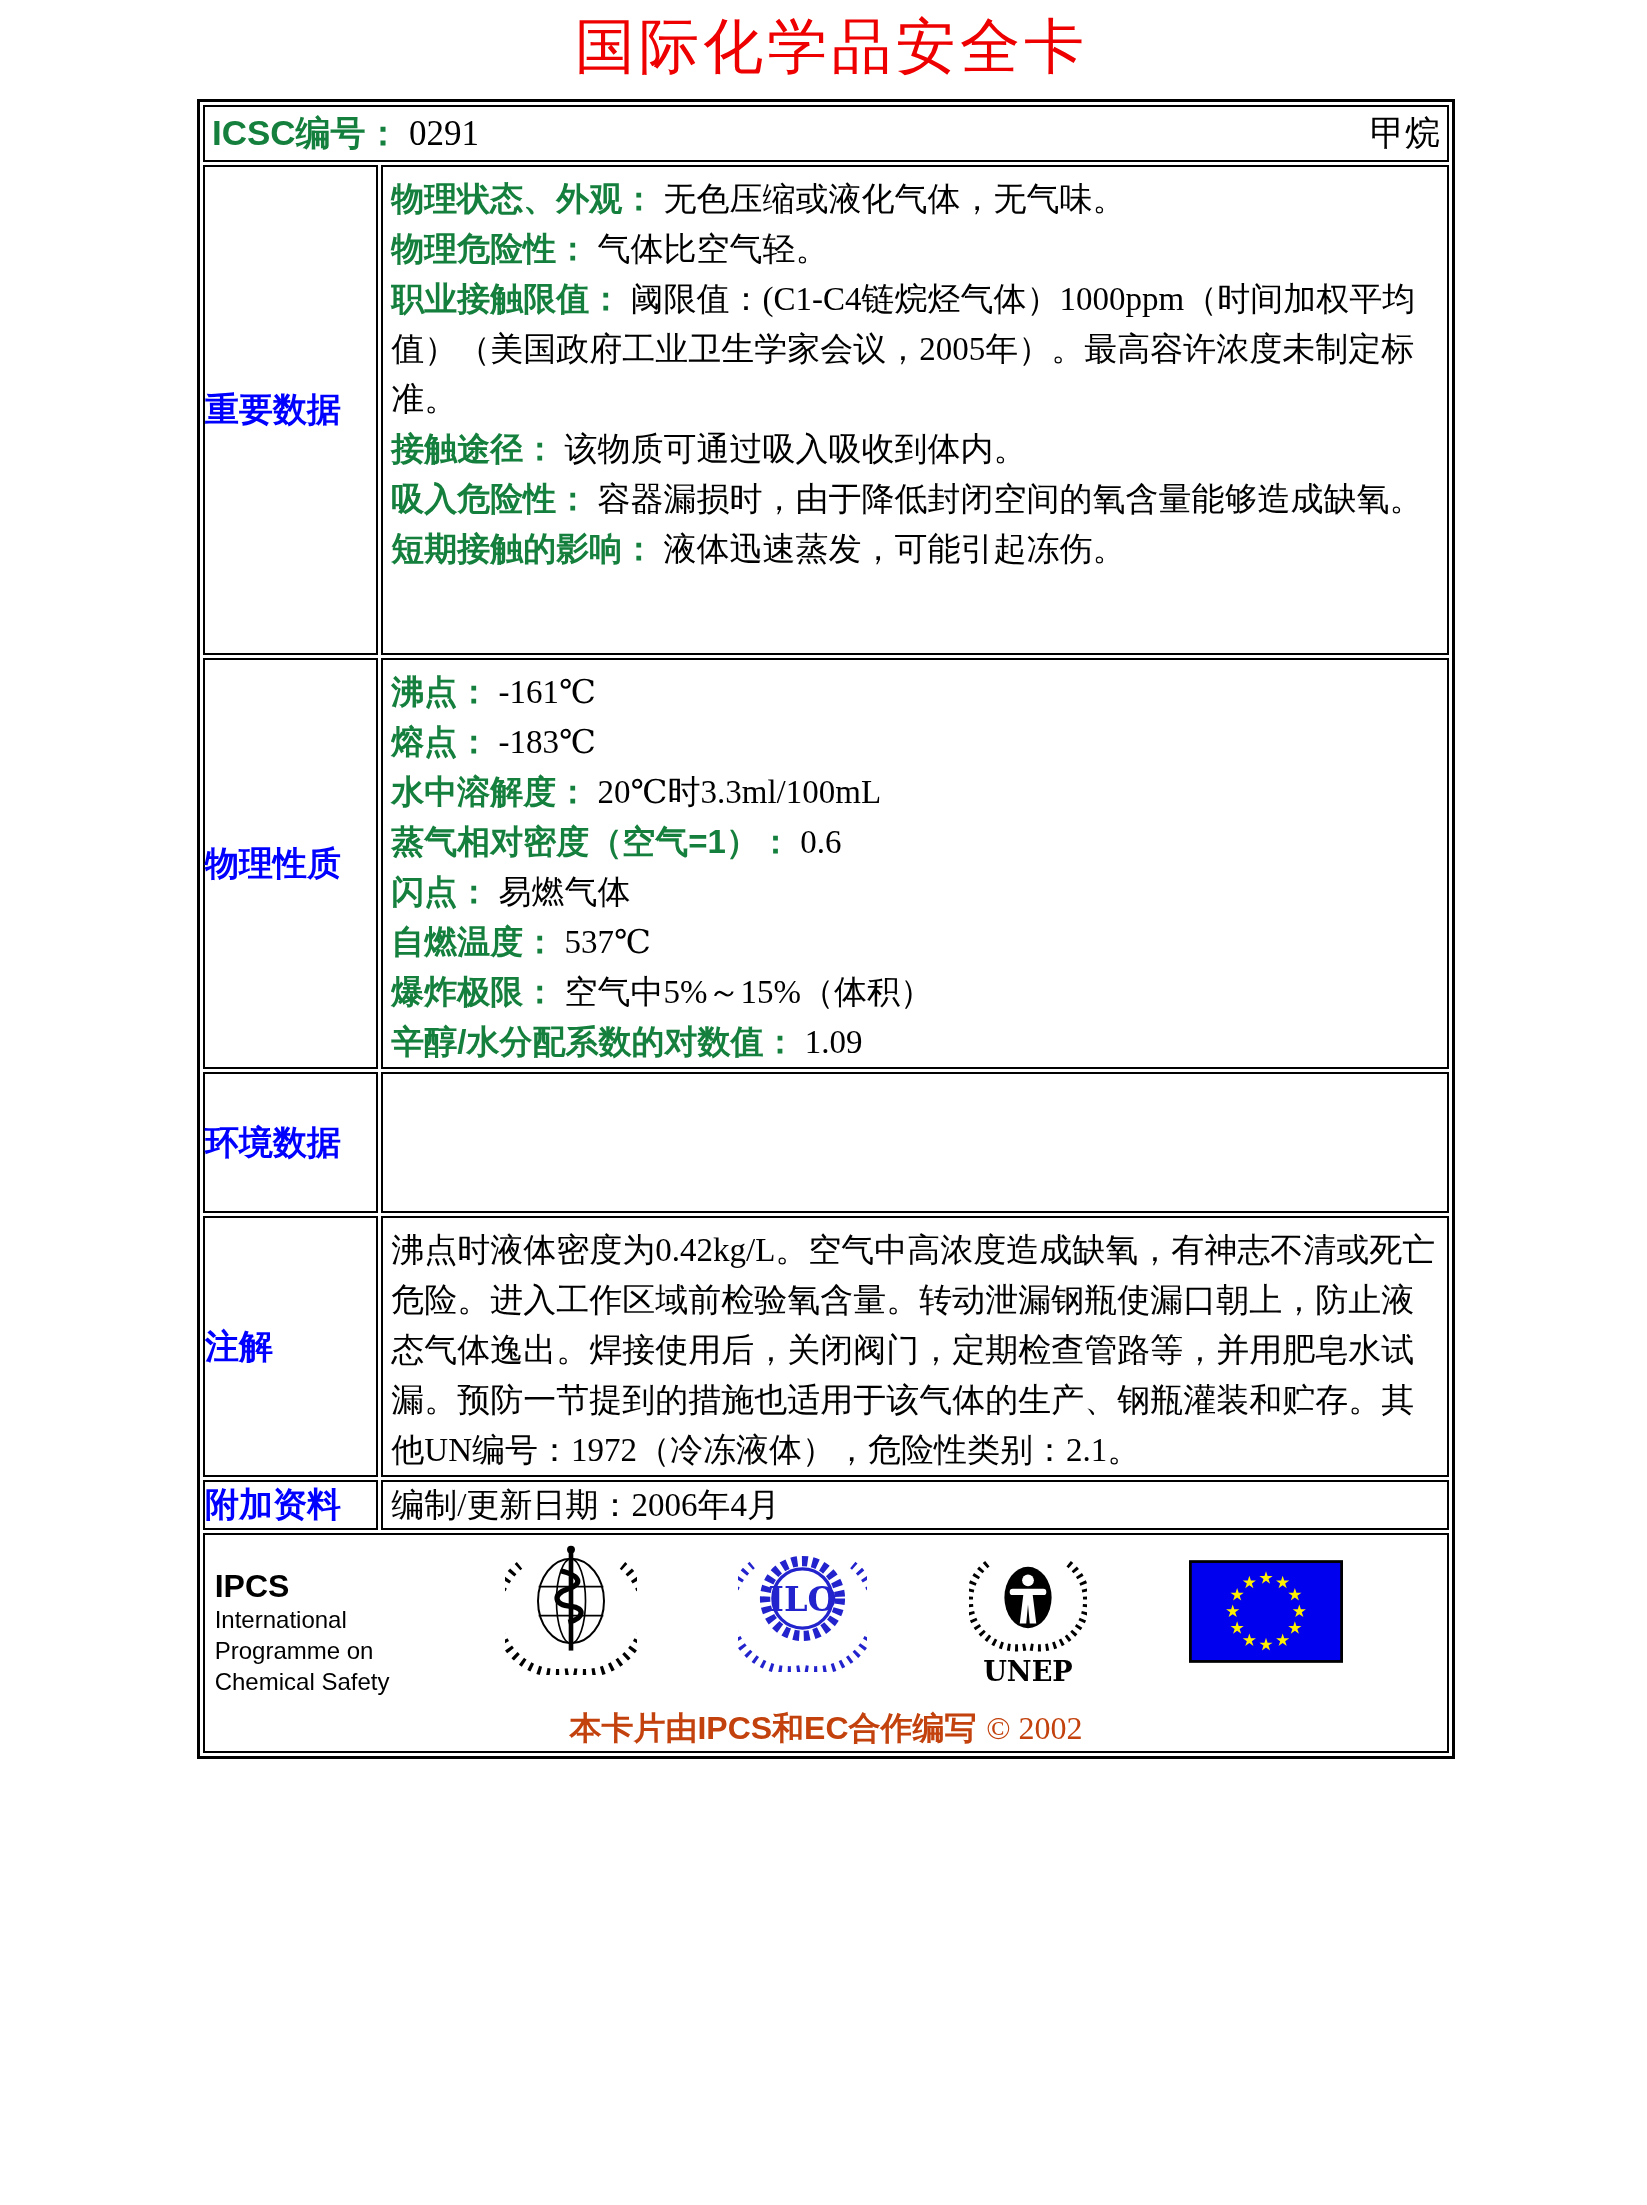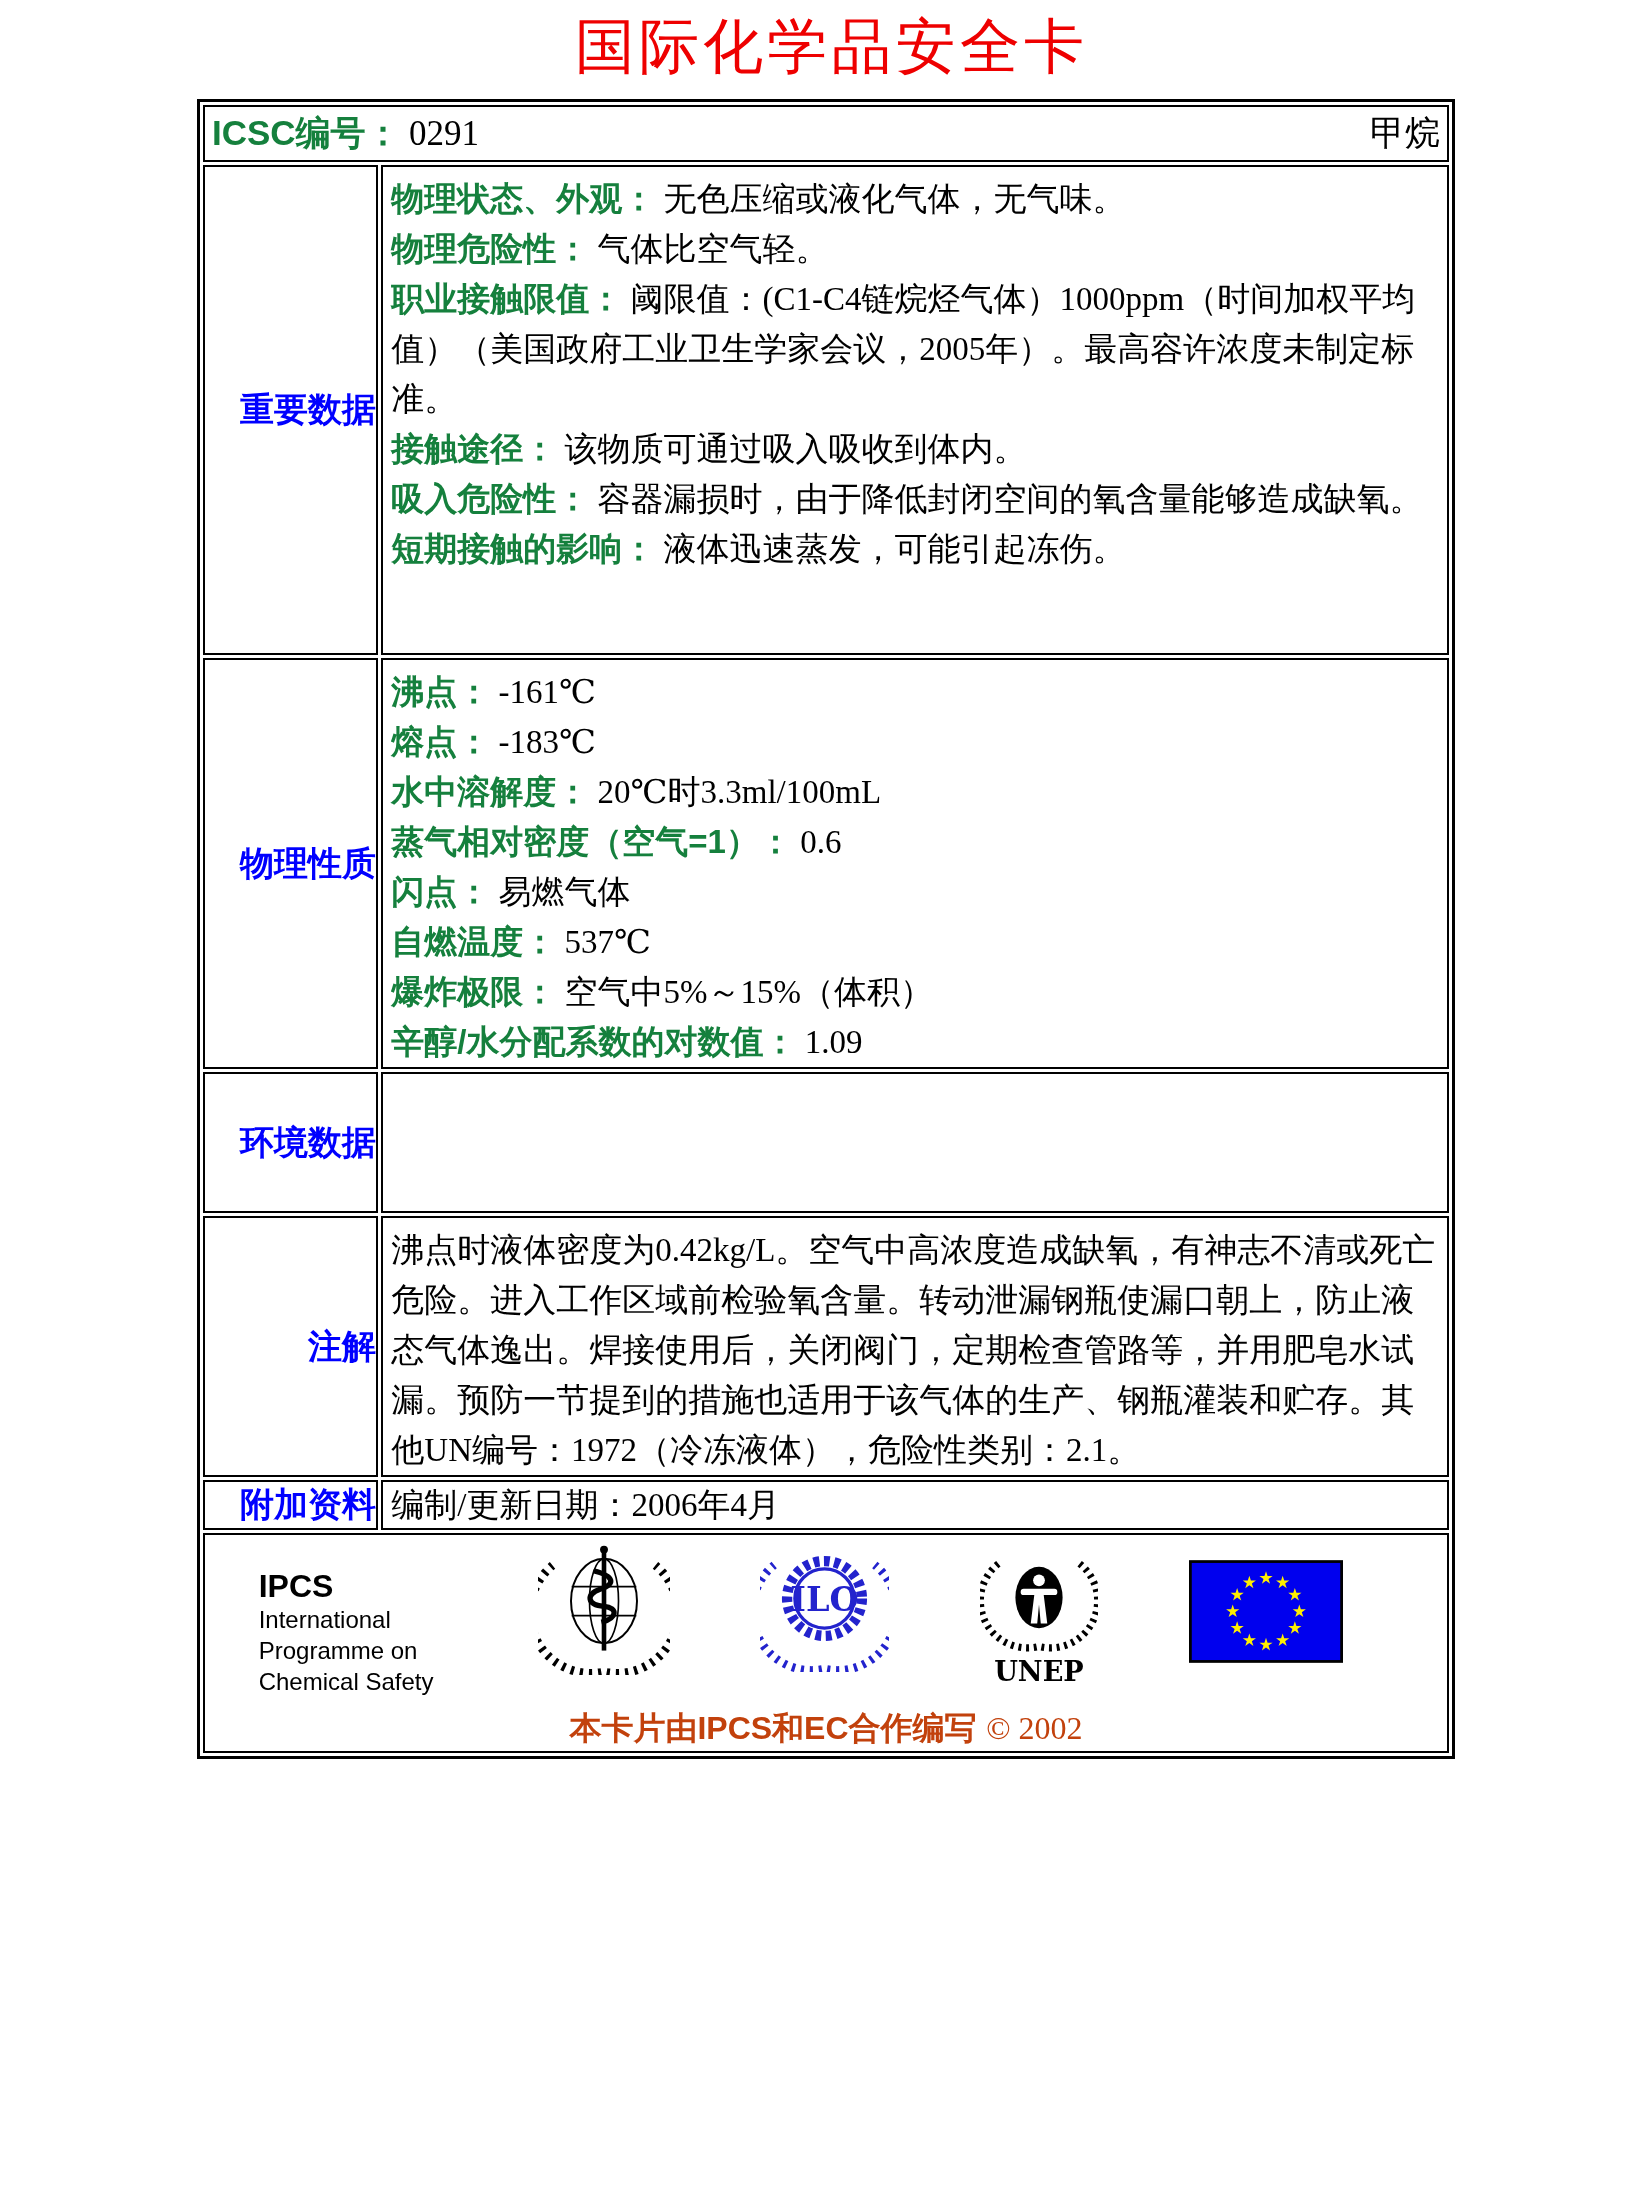--- a/index.html
+++ b/index.html
@@ -3,33 +3,33 @@
 <meta charset="utf-8">
 <style>
   html,body{margin:0;padding:0;background:#fff;}
   body{width:1647px;height:2205px;position:relative;font-family:"Liberation Serif","DejaVu Serif",serif;color:#000;}
   .page-title{margin:7px 0 11px 16px;text-align:center;color:#ee0000;font-weight:normal;
     font-size:60px;letter-spacing:4.2px;font-family:"DejaVu Serif","Liberation Serif",serif;}
   table.card{margin-left:197px;width:1258px;border:3.5px solid #000;border-collapse:separate;
     border-spacing:3.5px;table-layout:fixed;background:#fff;}
   td{border:2.8px solid #000;background:#fff;box-sizing:border-box;padding:0;}
   col.c-label{width:175px;}
-  .label-cell{vertical-align:middle;text-align:right;color:#0000ff;font-weight:bold;
+  .label-cell{vertical-align:middle;text-align:left;color:#0000ff;font-weight:bold;
     font-size:34px;font-family:"Liberation Sans","DejaVu Sans",sans-serif;}
   .content-cell{vertical-align:top;padding:7px 8.3px 0 8.3px;font-size:33px;line-height:50px;margin-left:20px;}
   .flabel{color:#15803d;font-weight:bold;font-family:"Liberation Sans","DejaVu Sans",sans-serif;margin-right:8.3px;}
   .r1 td{height:57px;} .r2 td{height:490px;} .r3 td{height:394px;} .r4 td{height:141px;}
   .r5 td{height:252px;} .r6 td{height:47px;} .r7 td{height:186px;} .r8 td{height:60px;}
   .header-cell{vertical-align:middle;padding:0 7px;font-size:35px;}
   .header-flex{display:flex;justify-content:space-between;align-items:center;}
   .notes-cell{line-height:50px;}
   .addl-cell{vertical-align:middle;padding:0 8.3px;font-size:33px;}
   .credits-cell{vertical-align:top;padding:5.6px 0 0 0;}
   .credits-row{display:flex;justify-content:space-between;align-items:flex-start;padding:2.8px 104px 0 9.7px;}
-  .ipcs-block{font-family:"Liberation Sans","DejaVu Sans",sans-serif;padding-top:25px;width:188px;margin-left:44px;}
+  .ipcs-block{font-family:"Liberation Sans","DejaVu Sans",sans-serif;padding-top:25px;width:188px;}
   .ipcs-acronym{font-weight:bold;font-size:32px;line-height:36px;}
   .ipcs-line{font-size:24px;line-height:31px;}
   .eu-flag-wrap{margin-top:16.7px;}
   .caption-line{text-align:center;margin-top:9.7px;font-size:32px;color:#c2410c;}
   .caption-main{font-weight:bold;font-family:"Liberation Sans","DejaVu Sans",sans-serif;}
   .caption-copy{font-family:"Liberation Serif",serif;margin-left:9.7px;}
   .legal-cell{vertical-align:middle;padding:0 7px;font-size:30px;}
   .legal-label{font-weight:bold;font-family:"Liberation Sans","DejaVu Sans",sans-serif;margin-right:5.6px;}
   svg text{font-family:"DejaVu Serif","Liberation Serif",serif;}
 </style>

